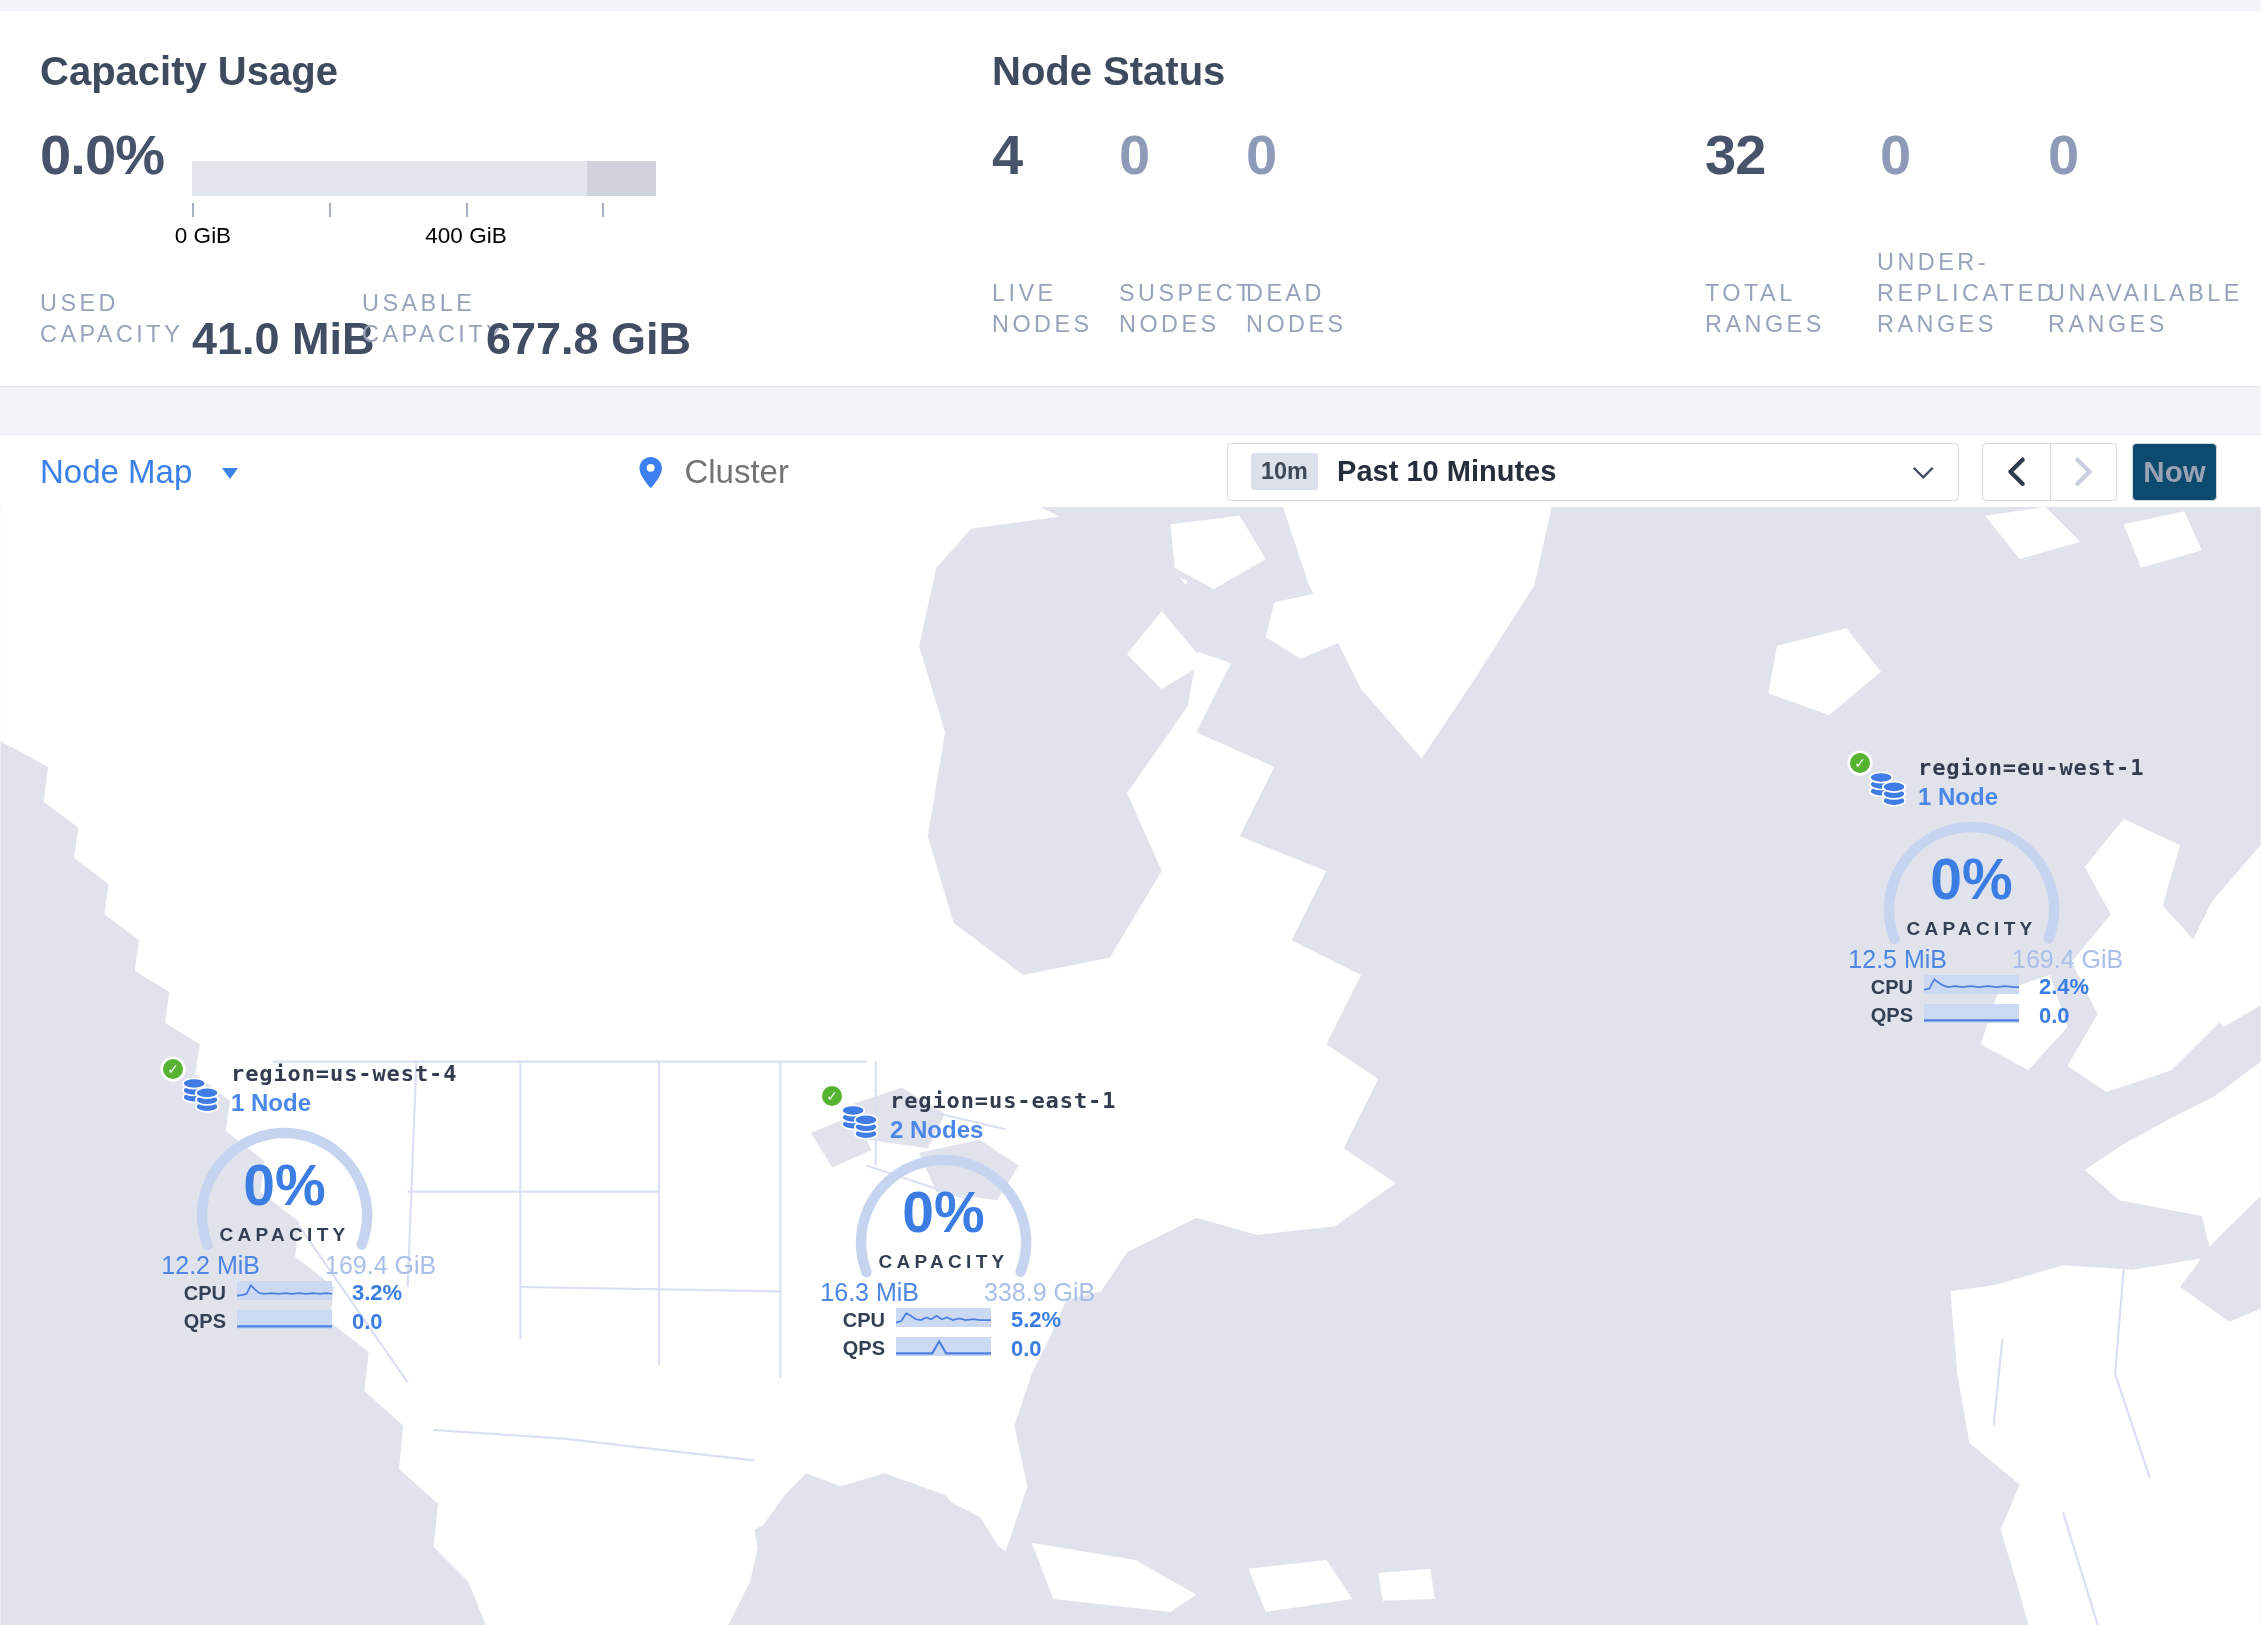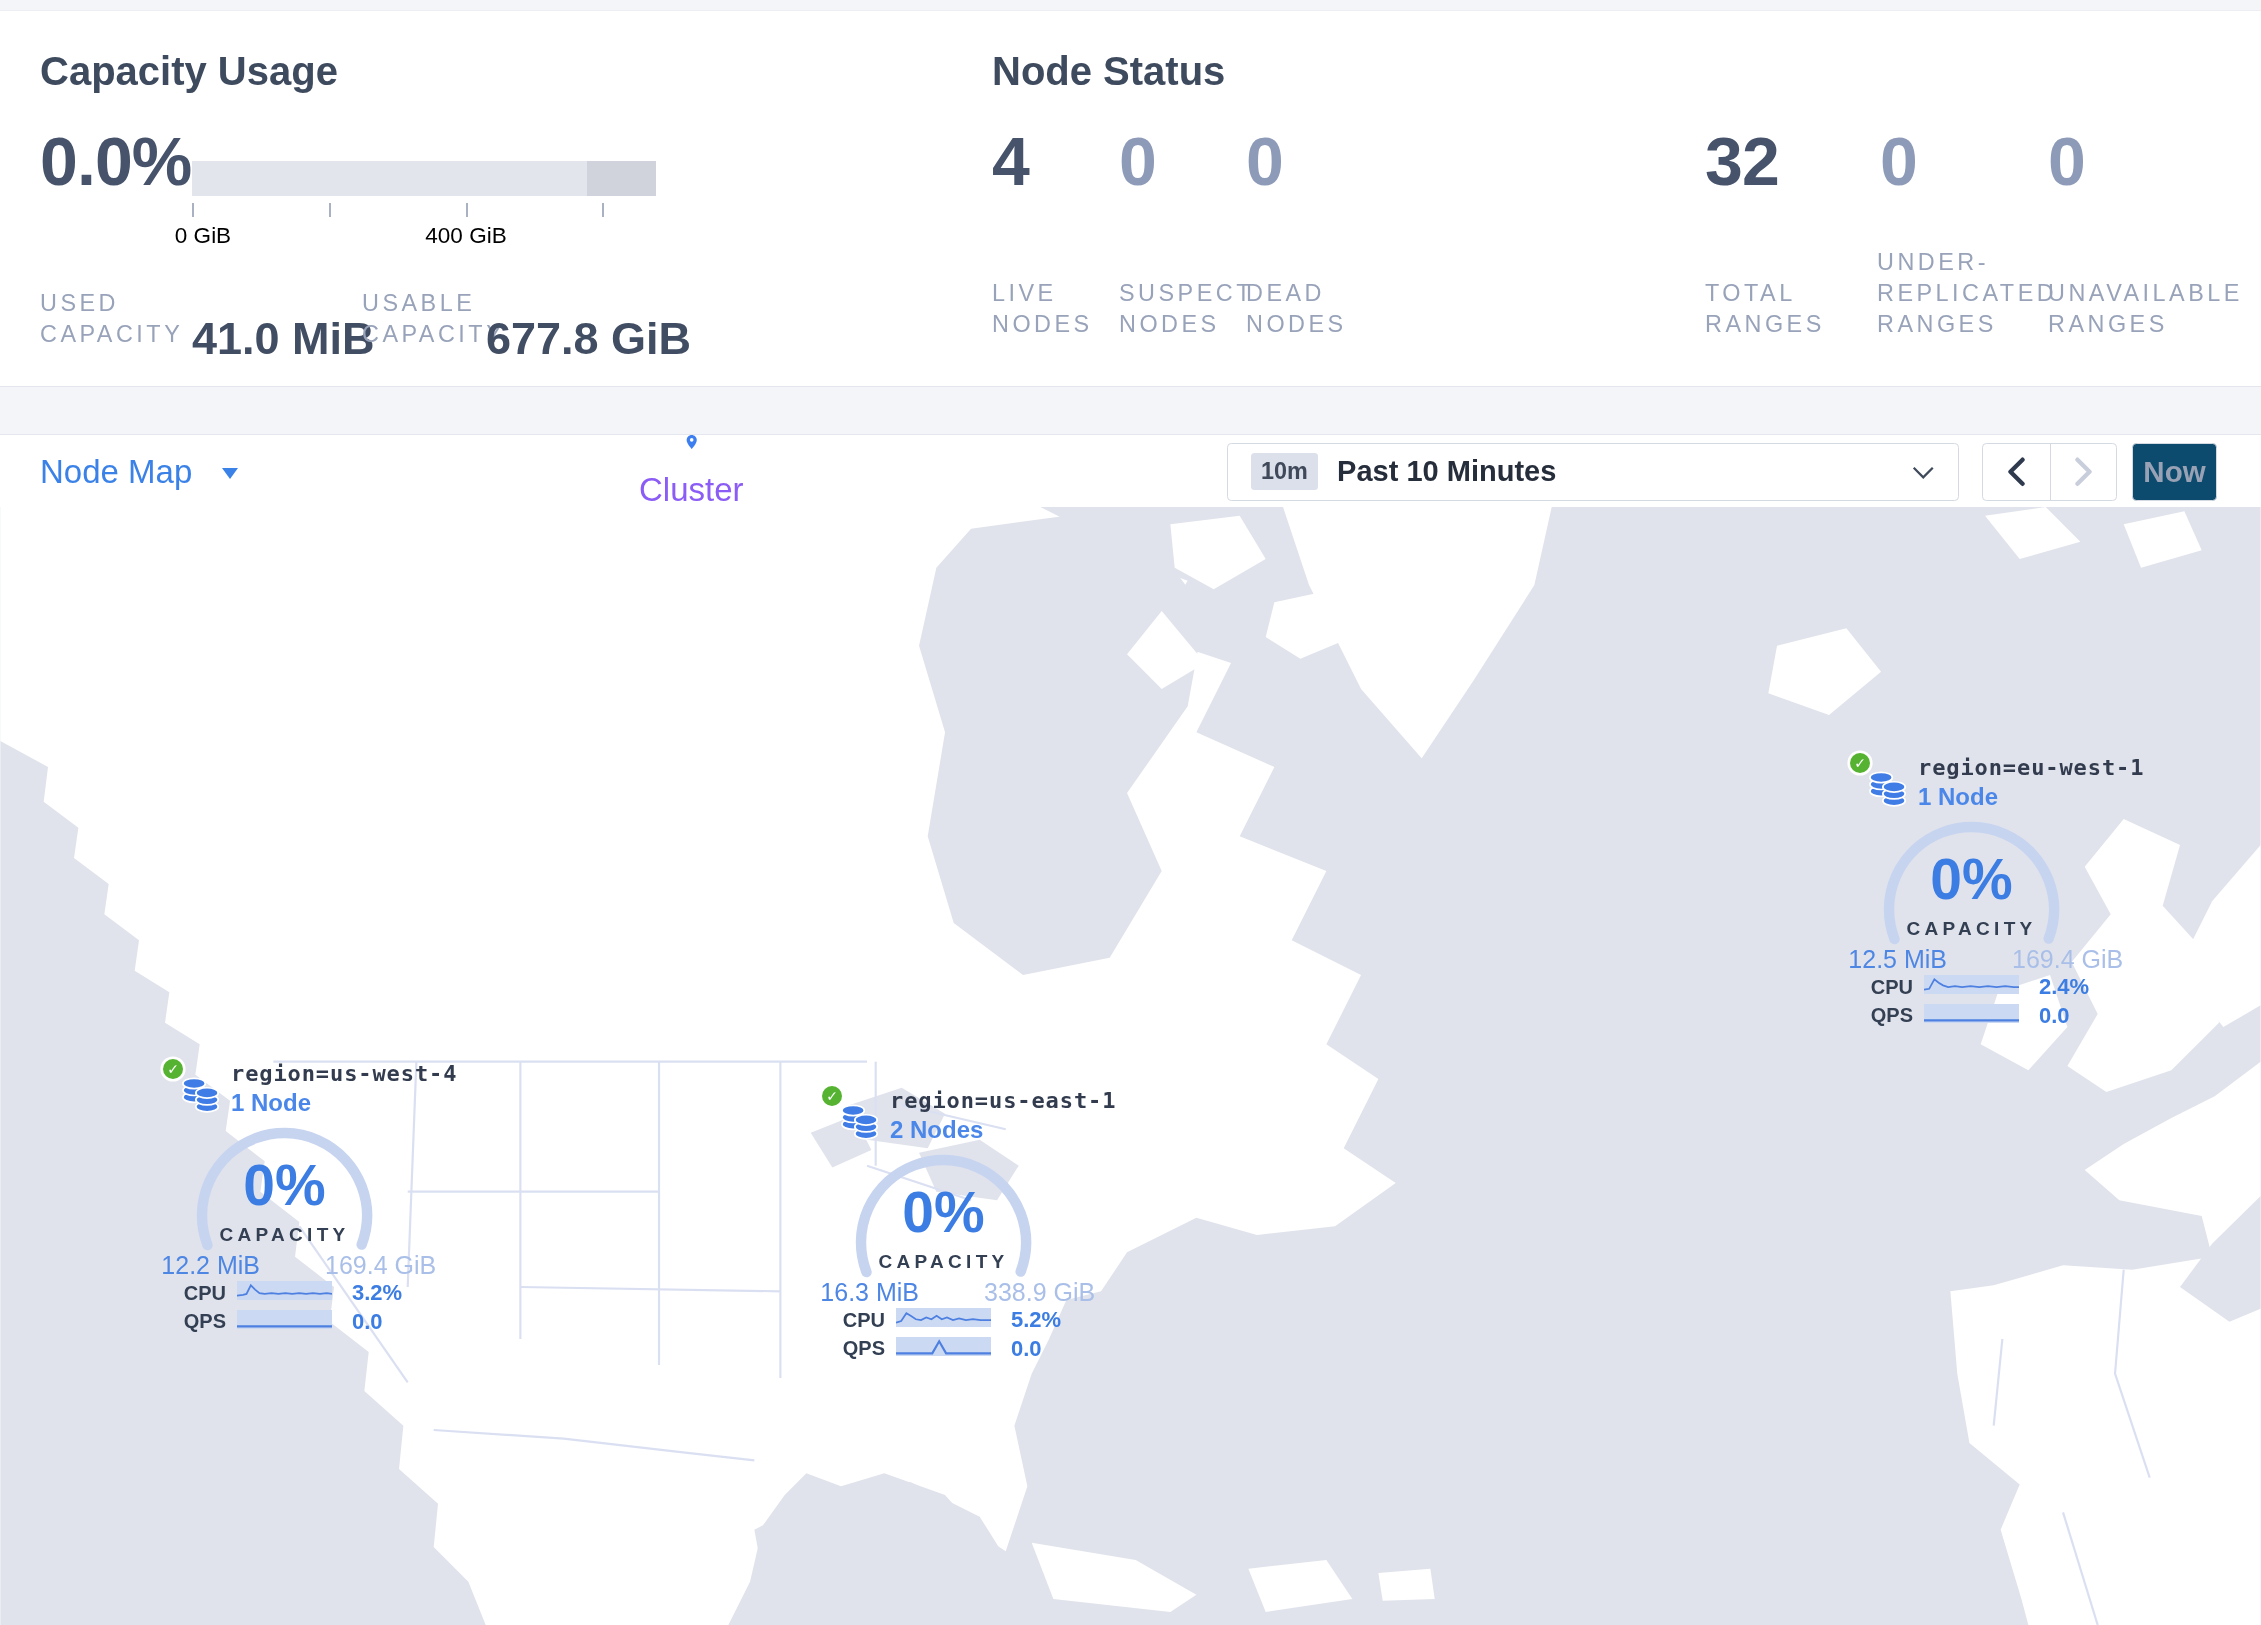--- a/index.html
+++ b/index.html
@@ -3,40 +3,40 @@
 <meta charset="utf-8">
 <style>
   * { margin:0; padding:0; box-sizing:border-box; }
   html,body { width:2261px; height:1626px; overflow:hidden; background:#f3f5f9;
     font-family:"Liberation Sans","DejaVu Sans",sans-serif; }
 
   
   #stats-panel { position:absolute; left:0; top:10.4px; width:2261px; height:377px;
     background:#ffffff; border-top:0.9px solid #eceef3; border-bottom:0.9px solid #e3e6ed; }
   .section-title { position:absolute; font-size:40px; font-weight:bold; color:#3e4a5e; }
-  .big-num { position:absolute; font-size:68px; font-weight:bold; color:#46536b; letter-spacing:-0.9px; }
+  .big-num { position:absolute; font-size:56px; font-weight:bold; color:#46536b; letter-spacing:-0.9px; }
   .big-num.muted { color:#8e9bb8; }
   .caps-label { position:absolute; font-size:23.4px; line-height:31px; letter-spacing:3.5px;
     color:#98a3ba; font-weight:normal; }
   .mid-num { position:absolute; font-size:45px; font-weight:bold; color:#414d62; }
 
   #cap-bar-track { position:absolute; left:192px; top:150px; width:464px; height:35px; background:#e3e5ec; }
   #cap-bar-reserved { position:absolute; right:0; top:0; width:69px; height:35px; background:#d0d3dc; }
   .cap-tick { position:absolute; top:192px; width:1.7px; height:14px; background:#a9b1c2; }
   .cap-tick-label { position:absolute; top:212px; font-size:22.5px; color:#000000; transform:translateX(-50%); }
 
   
   #toolbar { position:absolute; left:0; top:434px; width:2261px; height:74px; background:#ffffff;
     border-top:0.9px solid #e4e7ee; border-bottom:0.9px solid #dfe2ea; }
   #view-dropdown { position:absolute; left:40px; top:0; height:74px; display:flex; align-items:center;
     gap:30px; color:#3b82e8; font-size:33px; cursor:pointer; }
   #view-caret { width:0; height:0; border-left:8.7px solid transparent; border-right:8.7px solid transparent;
     border-top:11.3px solid #3b82e8; margin-top:3.5px; }
   #breadcrumb { position:absolute; left:639px; top:0; height:74px; display:flex; align-items:center; gap:22px;
-    color:#8b5cf6; font-size:33px;flex-direction:column; }
+    color:#737373; font-size:33px; }
   #time-select { position:absolute; left:1227px; top:7.8px; width:732px; height:58px; background:#fff;
     border:0.9px solid #d5d9e2; border-radius:4.3px; display:flex; align-items:center; cursor:pointer; }
   #time-chip { margin-left:22.5px; background:#dce0ea; border-radius:3.5px; padding:5.2px 10.4px;
     font-size:23.4px; font-weight:bold; color:#3f4959; }
   #time-label { margin-left:19px; font-size:29px; color:#262e3c; font-weight:bold; }
   #time-chevron { position:absolute; right:24px; top:22.5px; }
   #time-arrows { position:absolute; left:1982px; top:7.8px; width:135px; height:58px;
     border:0.9px solid #d5d9e2; border-radius:4.3px; display:flex; background:#fff; }
   .arrow-btn { flex:1 1 50%; display:flex; align-items:center; justify-content:center; cursor:pointer; }
   .arrow-btn + .arrow-btn { border-left:0.9px solid #d5d9e2; }

